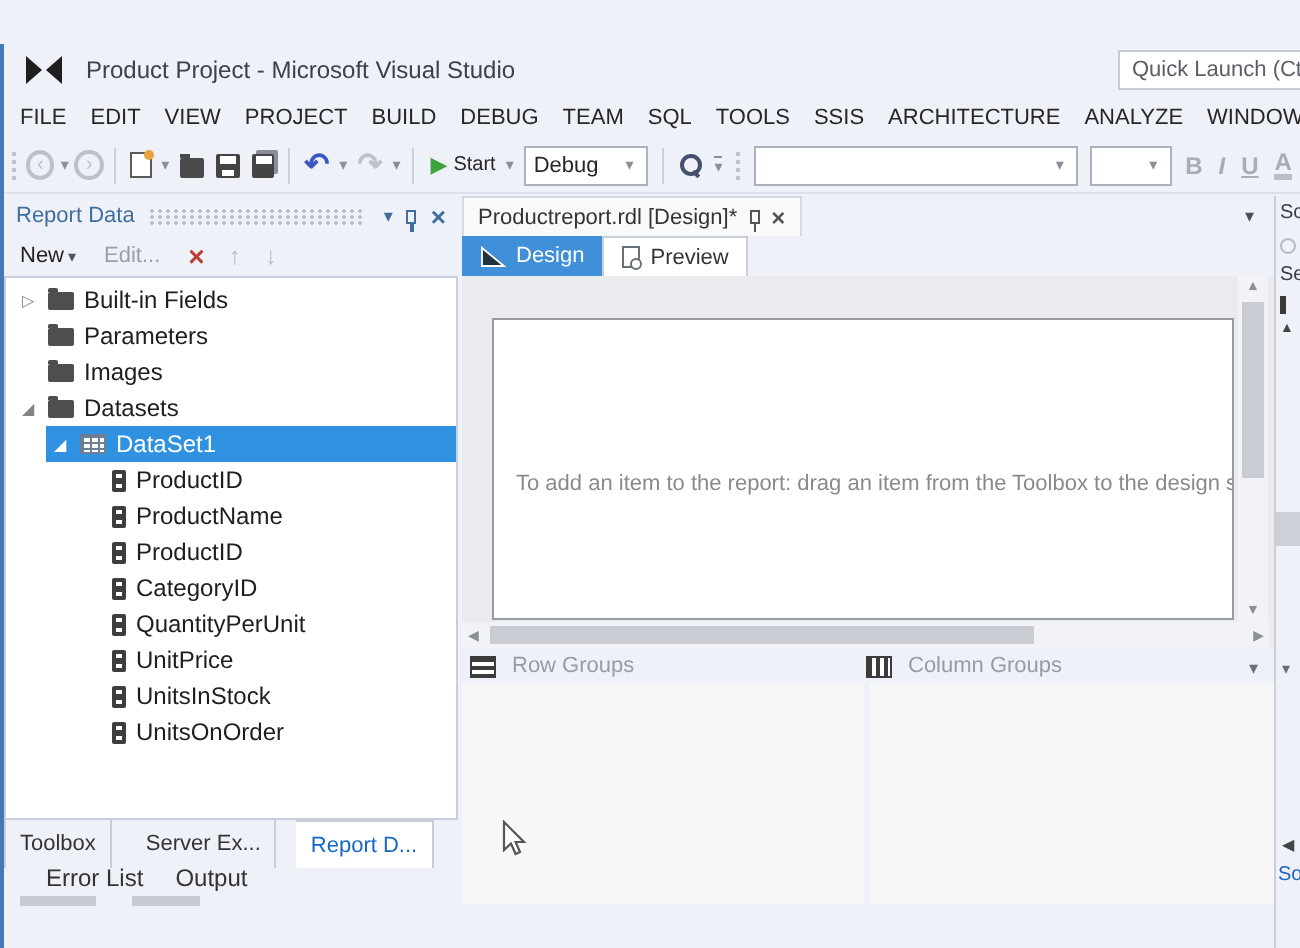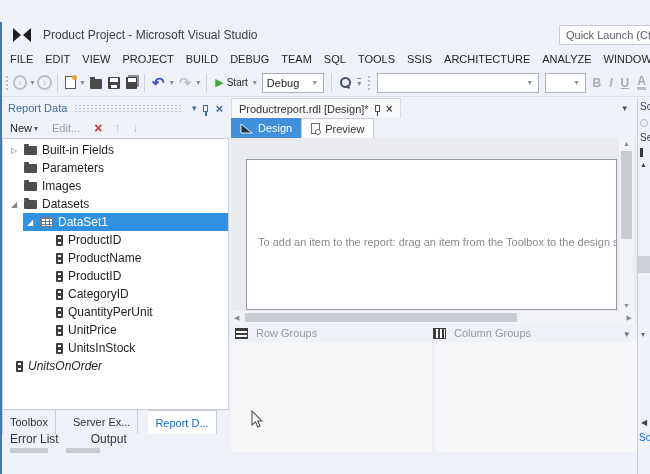--- a/index.html
+++ b/index.html
@@ -147,21 +147,21 @@
   #sliver .circle { position:absolute; left:2px; top:21px; width:8px; height:8px; border:1.5px solid #B8BCC4; border-radius:50%; }
   #sliver .darkbit { position:absolute; left:2px; top:50px; width:3px; height:9px; background:#3A3A3A; }
   #sliver .tri { position:absolute; left:2px; top:63px; font-size:7px; color:#444; }
   #sliver .graybar { position:absolute; left:0; top:158px; width:13px; height:17px; background:#CDD0D7; }
   #sliver .mini-caret { position:absolute; left:3px; top:232px; font-size:8px; color:#6B7077; }
   #sliver .arrow-frag { position:absolute; left:3px; top:320px; font-size:8px; color:#444; }
   #sliver .blue-frag { position:absolute; left:1px; top:334px; font-size:10px; color:#1F66C0;text-align:center; }
 
   
   #bottom-row { left:2px; top:430px; width:648px; height:23px; position:absolute; }
-  #bottom-tabstrip { display:flex; gap:32px; padding-left:8px; align-items:center; height:18px; }
+  #bottom-tabstrip { display:flex; gap:16px; padding-left:21px; align-items:center; height:18px; }
   .btab { font-size:12px; color:#333; }
   .tab-bar1 { position:absolute; left:8px; top:18px; width:38px; height:5px; background:#C7CAD1; }
   .tab-bar2 { position:absolute; left:64px; top:18px; width:34px; height:5px; background:#C7CAD1; }
 
   #statusbar { left:0; top:453px; width:622px; height:21px; background:#0079CF; display:flex; align-items:flex-end; }
   #status-text { color:#fff; font-size:12px; margin-left:8px; }
 </style>
 </head>
 <body>
 
@@ -305,21 +305,21 @@
       <div class="tree-row" style="padding-left: 40px;">
         <span class="expander"></span>
         <span class="tree-icon icon-field"></span>
         <span class="tree-label">UnitPrice</span>
       </div>
       <div class="tree-row" style="padding-left: 40px;">
         <span class="expander"></span>
         <span class="tree-icon icon-field"></span>
         <span class="tree-label">UnitsInStock</span>
       </div>
-      <div class="tree-row" style=" font-style: italic;">
+      <div class="tree-row" style="padding-left: 40px;">
         <span class="expander"></span>
         <span class="tree-icon icon-field"></span>
         <span class="tree-label">UnitsOnOrder</span>
       </div>
     </div>
   <div id="left-tabstrip">
       <span class="ptab">Toolbox</span>
       <span class="ptab">Server Ex...</span>
       <span class="ptab active">Report D...</span>
       <span class="ptab">SSIS Too...</span>

